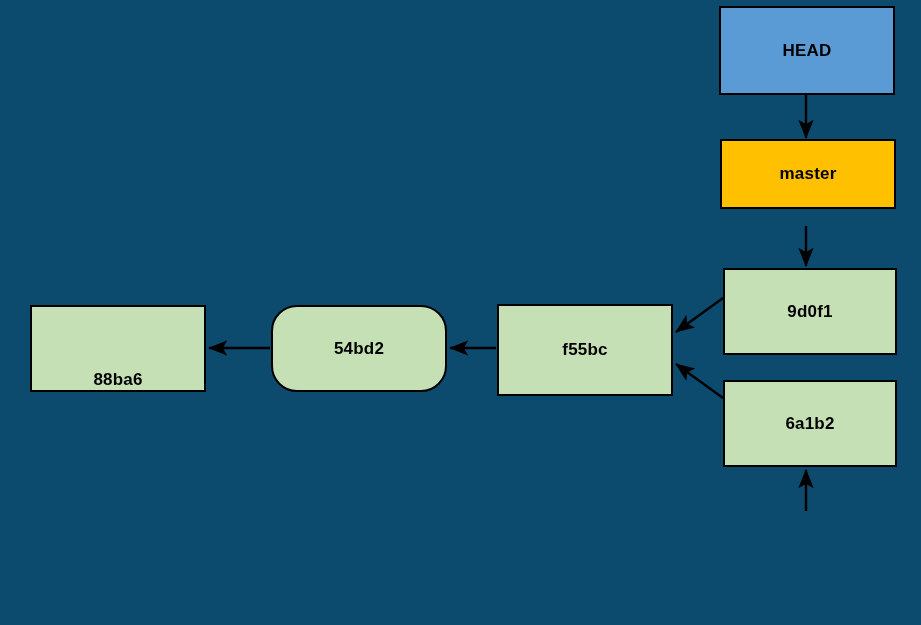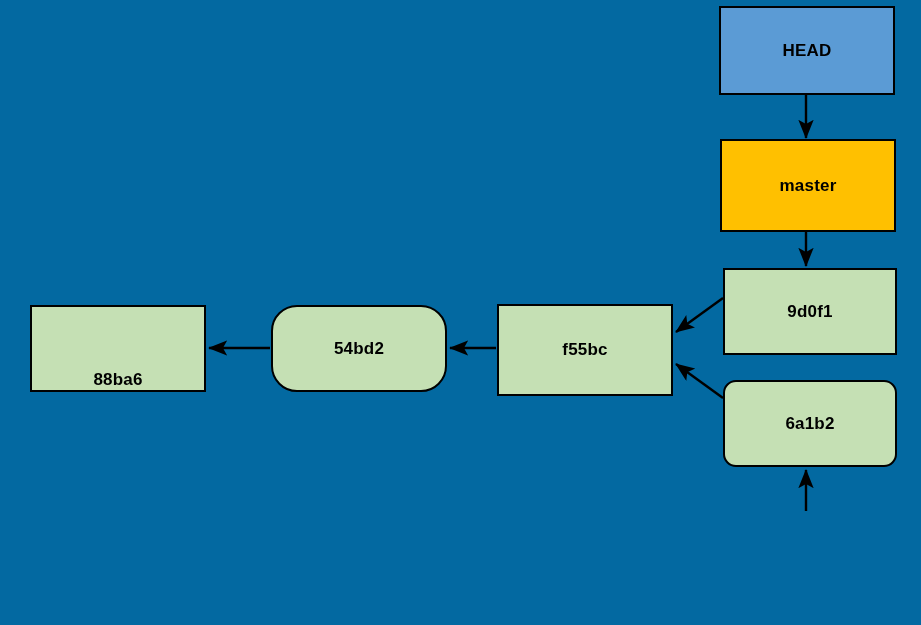--- a/index.html
+++ b/index.html
@@ -39,21 +39,21 @@
     left: 0;
     top: 0;
     width: 921px;
     height: 625px;
     pointer-events: none;
   }
 </style>
 </head>
 <body>
 
-<div id="canvas" style="width: 921px; height: 625px; background: #0369a1; text-decoration: underline;">
+<div id="canvas" style="width: 921px; height: 625px; background: #0c4a6e; text-decoration: underline;">
 
   <svg id="edges" viewBox="0 0 921 625" xmlns="http://www.w3.org/2000/svg">
     <defs>
       <marker id="arrowhead" markerWidth="9" markerHeight="9" refX="7.6" refY="3.2" orient="auto" markerUnits="strokeWidth">
         <path d="M0,0 L8,3.2 L0,6.4 L1.8,3.2 z" fill="#000000"></path>
       </marker>
     </defs>
     <g id="edge-group" stroke="#000000" stroke-width="2.4" fill="none">
         <line x1="806" y1="95" x2="806" y2="138" marker-end="url(#arrowhead)"></line>
         <line x1="806" y1="226" x2="806" y2="266" marker-end="url(#arrowhead)"></line>
@@ -62,29 +62,29 @@
         <line x1="496" y1="348" x2="450" y2="348" marker-end="url(#arrowhead)"></line>
         <line x1="270" y1="348" x2="209" y2="348" marker-end="url(#arrowhead)"></line>
         <line x1="806" y1="511" x2="806" y2="470" marker-end="url(#arrowhead)"></line>
       </g>
   </svg>
 
   <div class="node" style="left: 719px; top: 6px; width: 176px; height: 89px; background: rgb(91, 155, 213); border-color: rgb(0, 0, 0); color: rgb(0, 0, 0);">
     <span class="node-label">HEAD</span>
   </div>
 
-  <div class="node" style="left: 720px; top: 139px; width: 176px; height: 93px; background: rgb(255, 192, 0); border-color: rgb(0, 0, 0); color: rgb(0, 0, 0);">
+  <div class="node" style="left: 720px; top: 139px; width: 176px; height: 70px; background: rgb(255, 192, 0); border-color: rgb(0, 0, 0); color: rgb(0, 0, 0);">
     <span class="node-label">master</span>
   </div>
 
   <div class="node" style="left: 723px; top: 268px; width: 174px; height: 87px; background: rgb(197, 224, 180); border-color: rgb(0, 0, 0); color: rgb(0, 0, 0);">
     <span class="node-label">9d0f1</span>
   </div>
 
-  <div class="node" style="left: 723px; top: 380px; width: 174px; height: 87px; background: rgb(197, 224, 180); border-color: rgb(0, 0, 0); color: rgb(0, 0, 0); border-radius: 13px;">
+  <div class="node" style="left: 723px; top: 380px; width: 174px; height: 87px; background: rgb(197, 224, 180); border-color: rgb(0, 0, 0); color: rgb(0, 0, 0);">
     <span class="node-label">6a1b2</span>
   </div>
 
 
   <div class="node" style="left: 497px; top: 304px; width: 176px; height: 92px; background: rgb(197, 224, 180); border-color: rgb(0, 0, 0); color: rgb(0, 0, 0);">
     <span class="node-label">f55bc</span>
   </div>
 
   <div class="node" style="left: 271px; top: 305px; width: 176px; height: 87px; background: rgb(197, 224, 180); border-color: rgb(0, 0, 0); color: rgb(0, 0, 0); border-radius: 26px;">
     <span class="node-label">54bd2</span>

